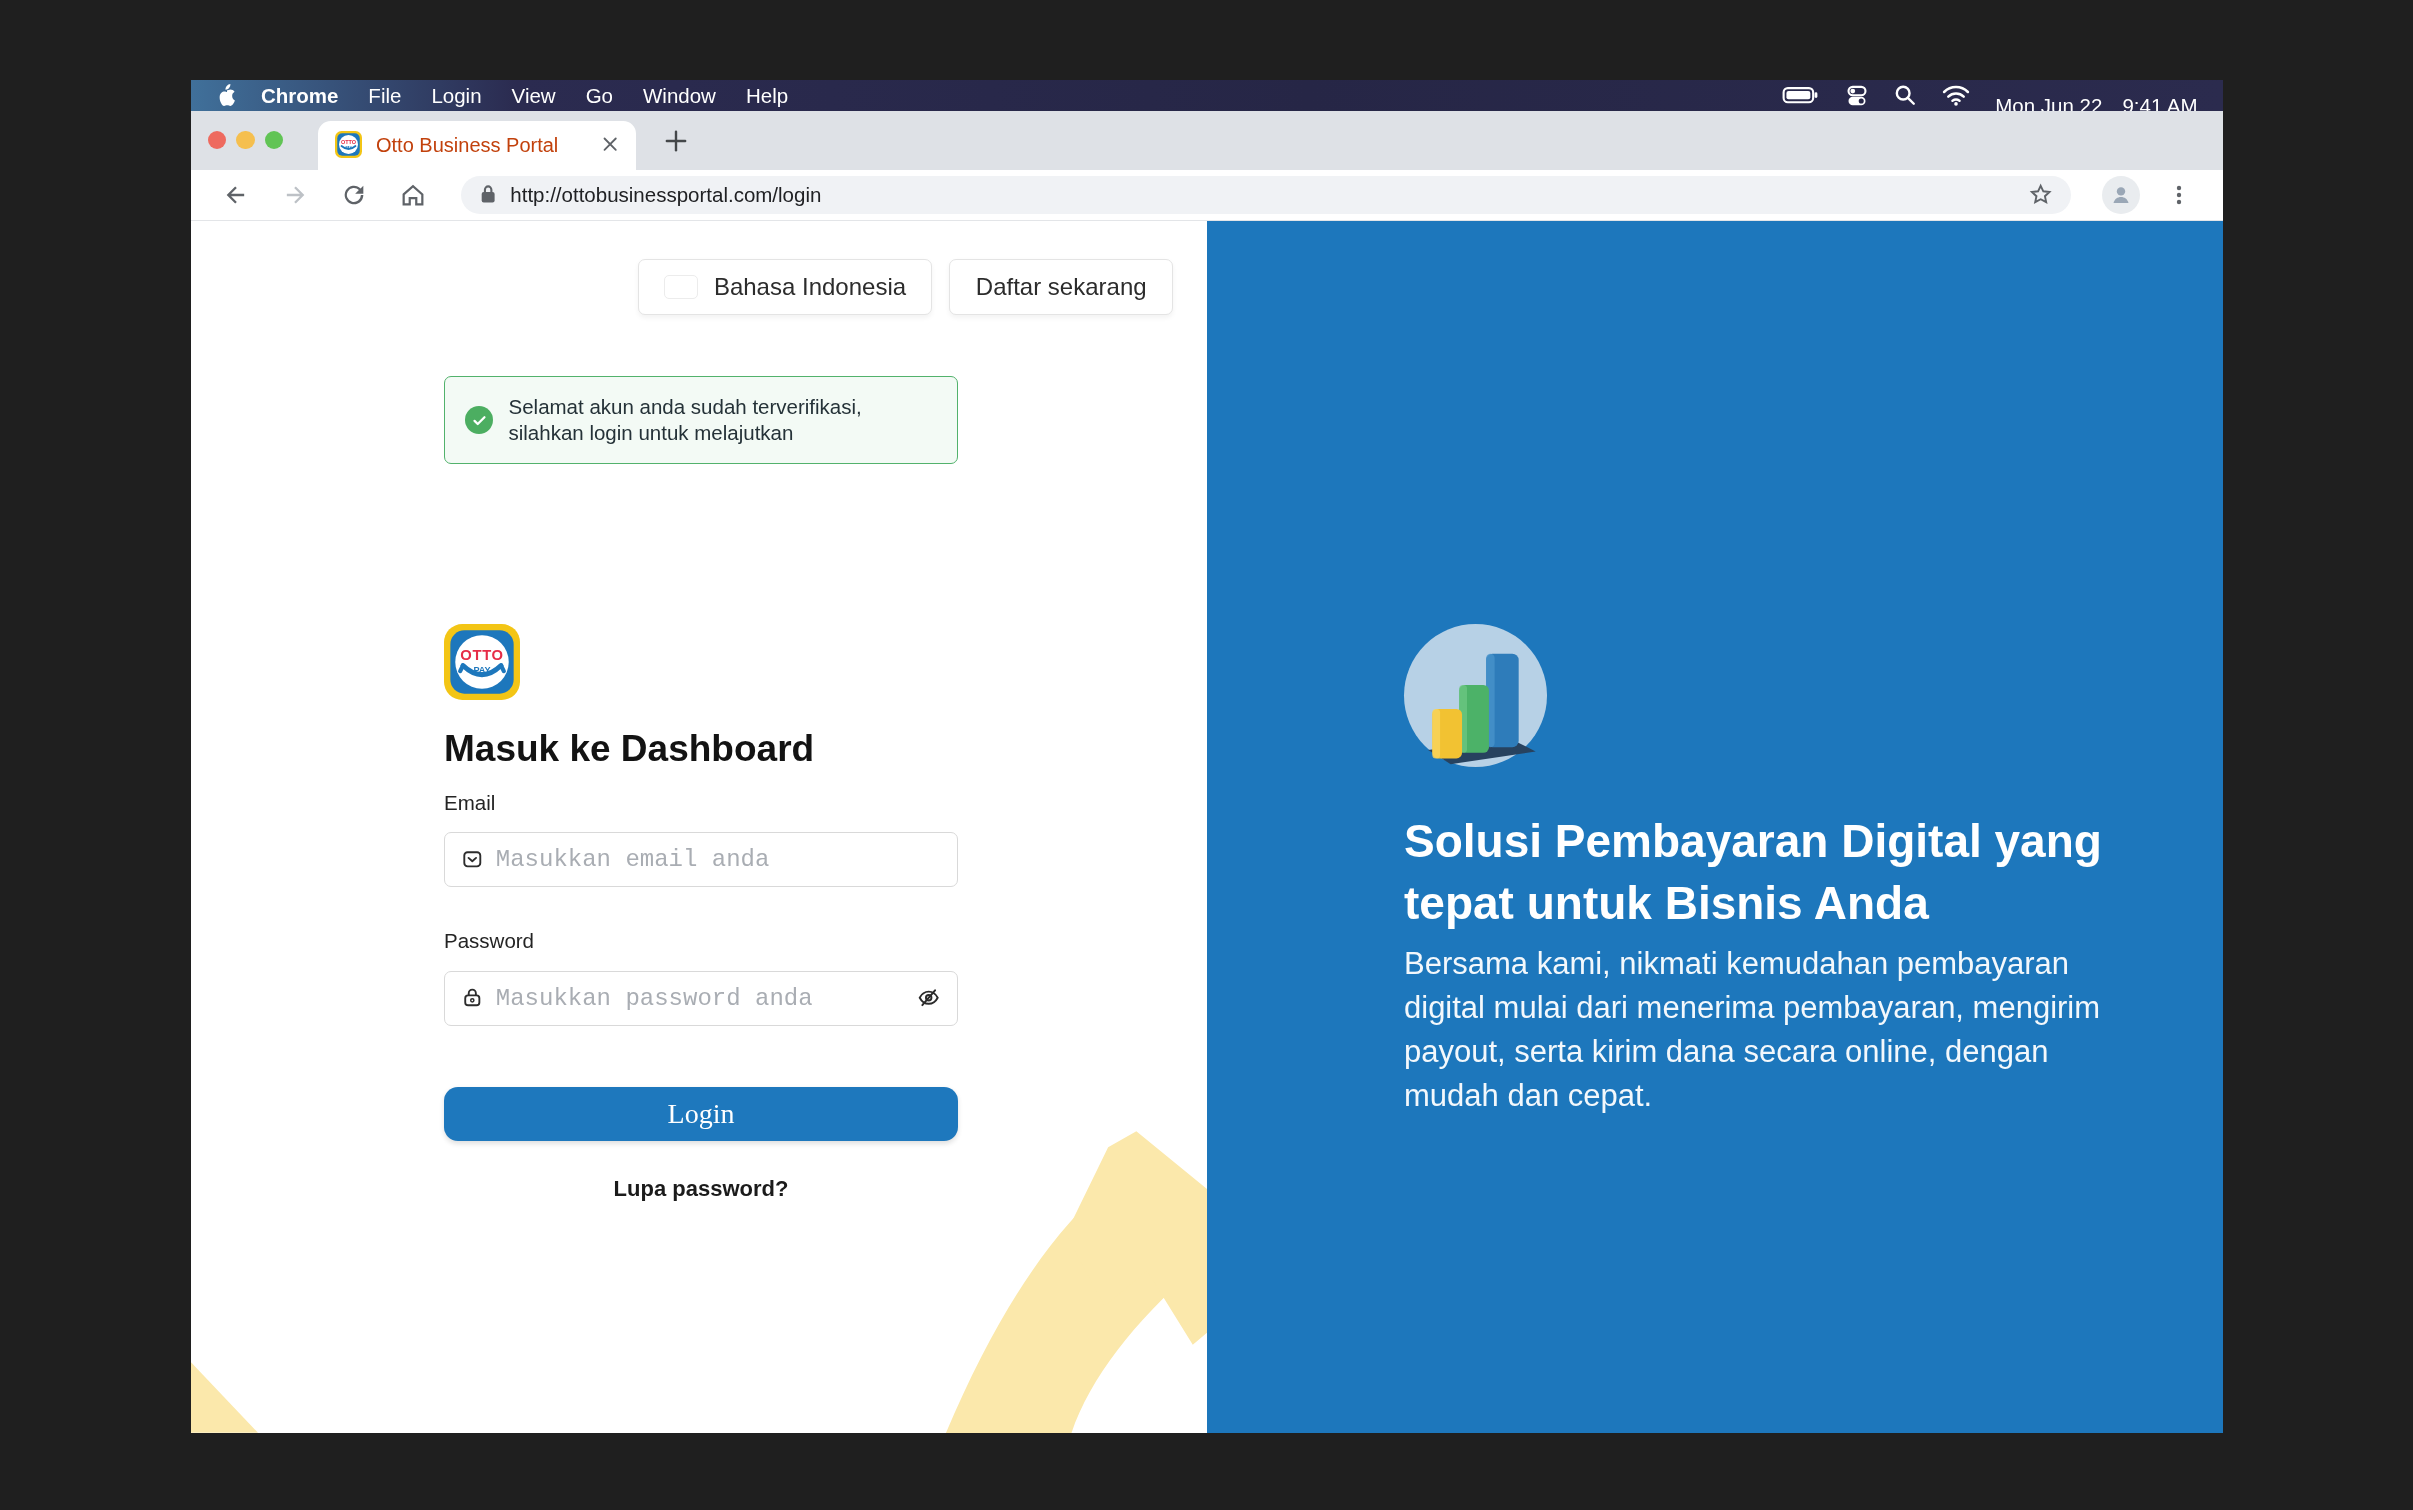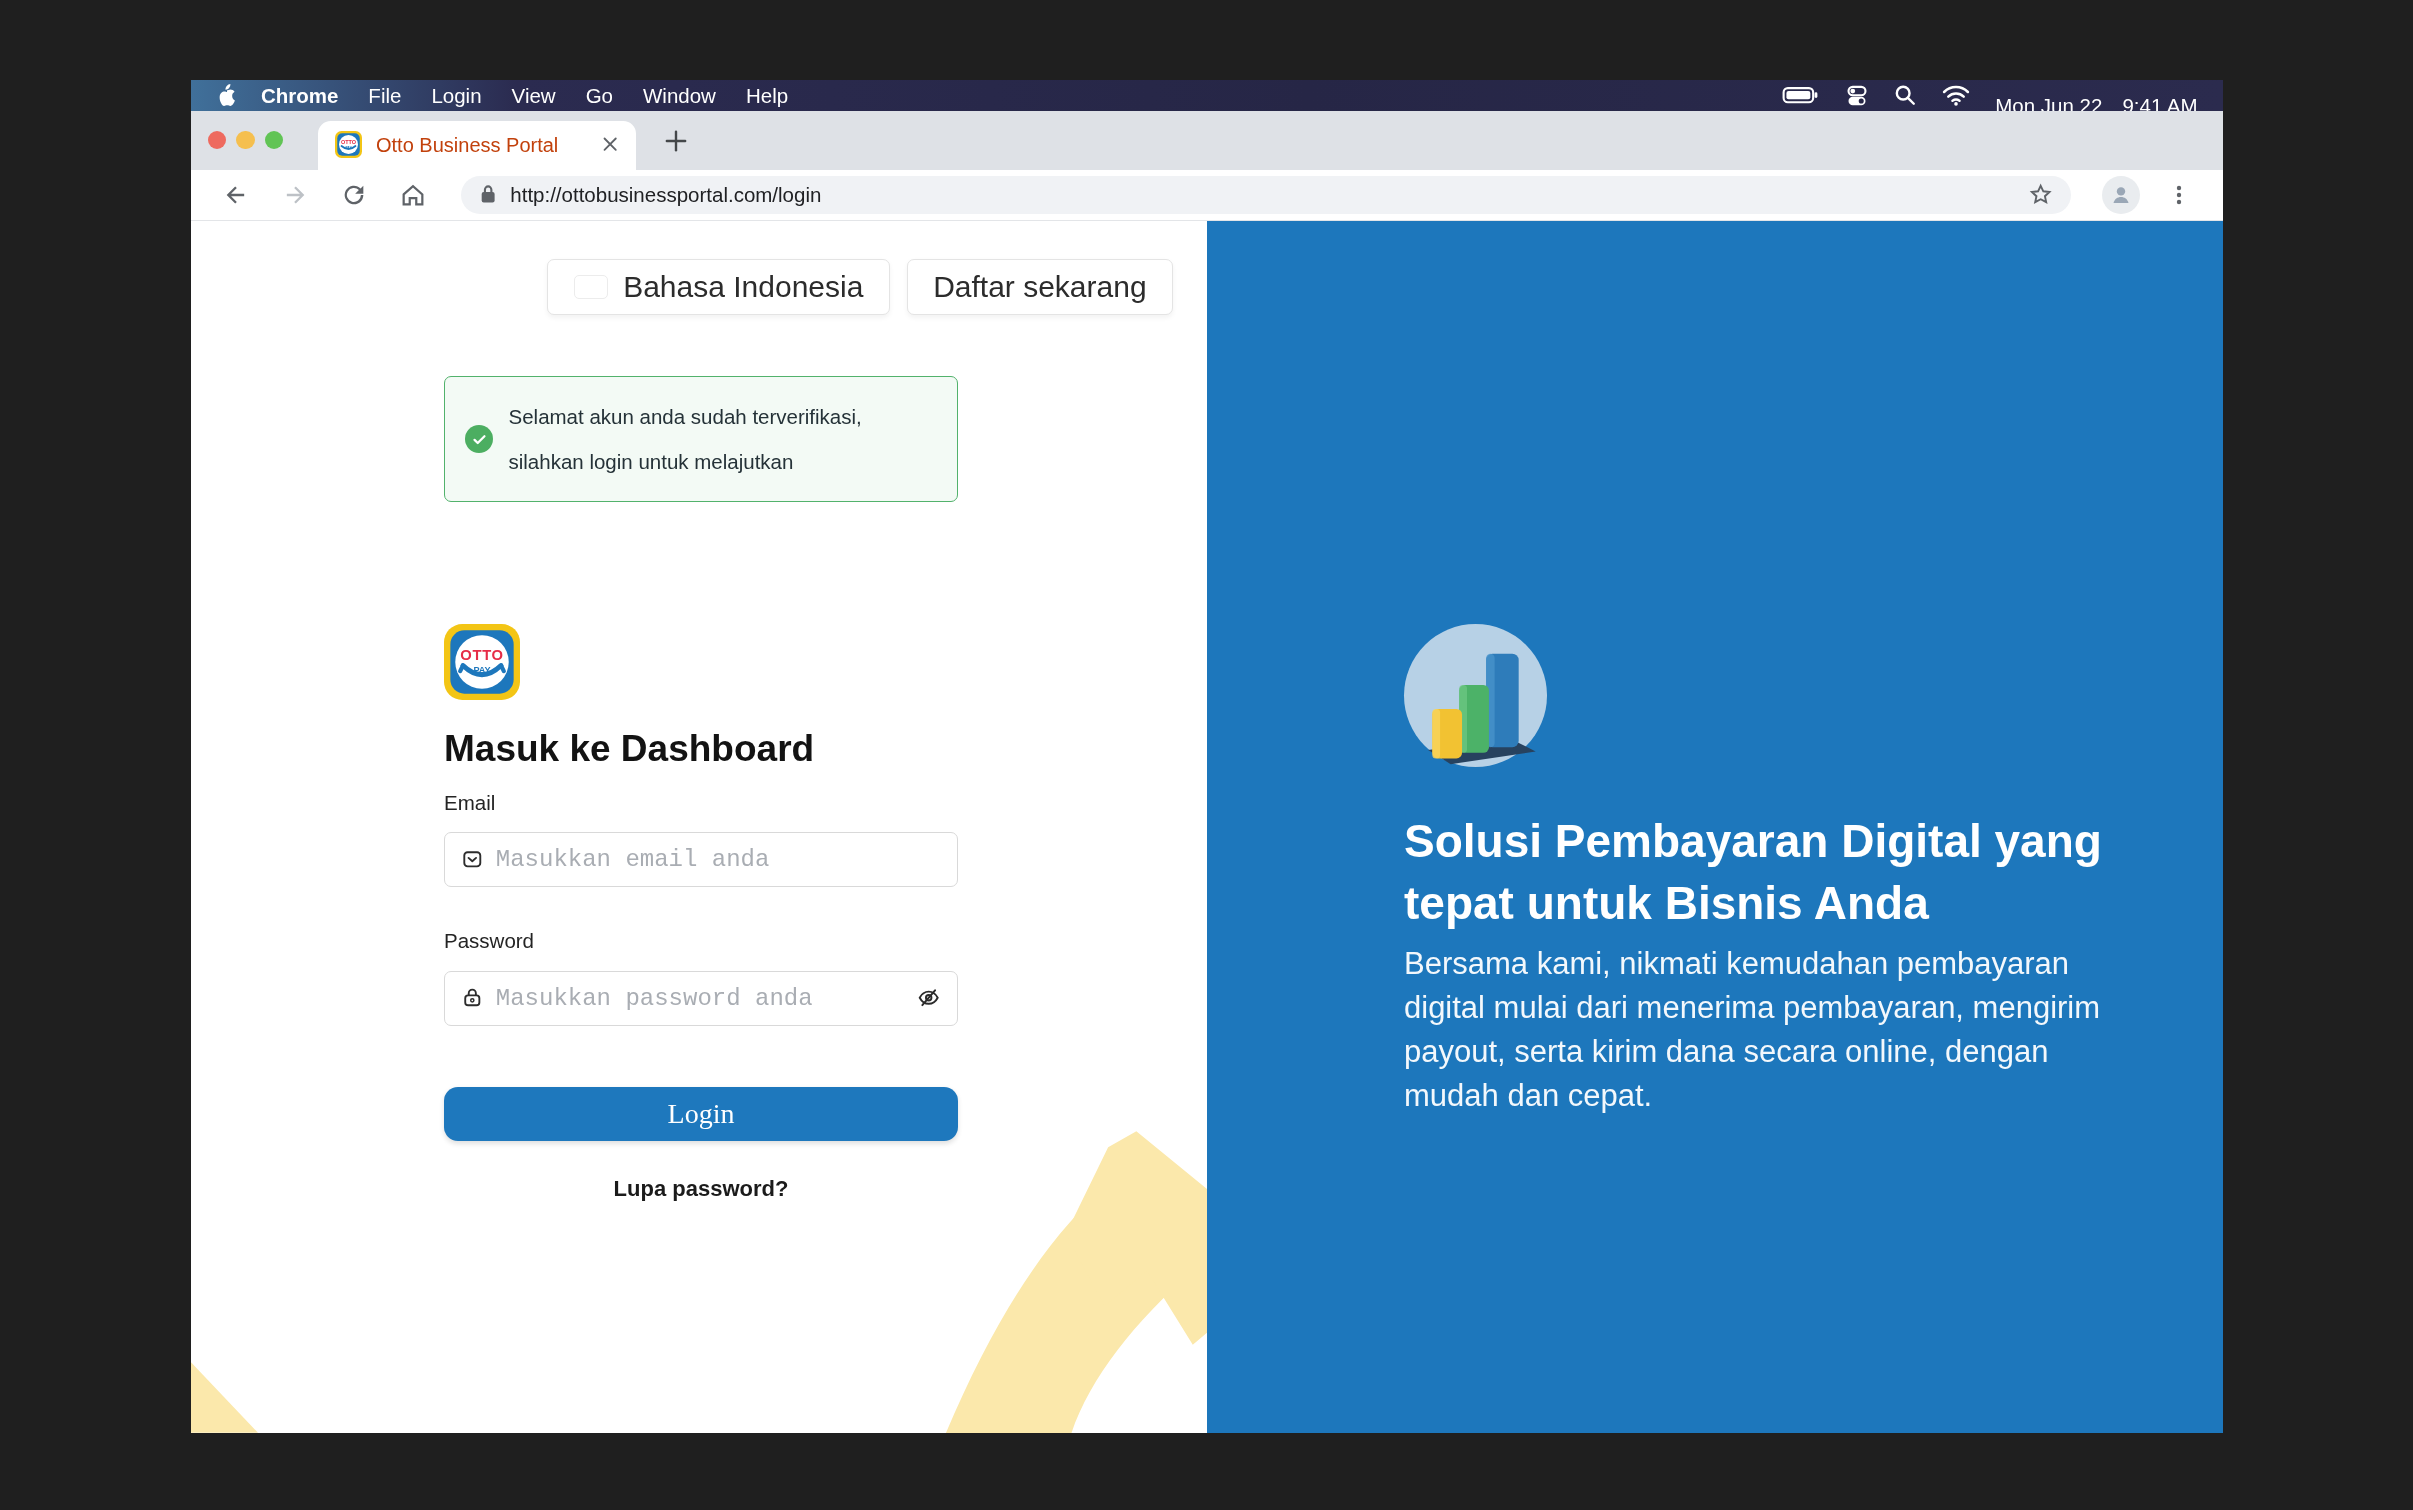--- a/index.html
+++ b/index.html
@@ -35,28 +35,28 @@
   .pill-star { margin-left:auto; display:flex; }
   .avatar { width:38px; height:38px; border-radius:50%; background:#e9ecef; display:flex; align-items:center; justify-content:center; }
 
   
   .page { position:relative; height:1212px; display:flex; }
   .panel-left { position:relative; width:1016px; height:100%; background:#fff; overflow:hidden; }
   .panel-right { position:relative; width:1016px; height:100%; background:#1d77bc; overflow:hidden; }
 
   .lang-row { position:absolute; top:38px; right:34px; display:flex; gap:17px; z-index:3; }
   .chip-btn { height:56px; background:#fff; border:1.4px solid #e4e4e4; border-radius:7px; display:flex; align-items:center; gap:15.5px;
-    padding:0 25.4px; font-size:30px; color:#2c2c2c; box-shadow:0 2.1px 5.6px rgba(0,0,0,.05); }
+    padding:0 25.4px; font-size:24px; color:#2c2c2c; box-shadow:0 2.1px 5.6px rgba(0,0,0,.05); }
   .flag { width:34px; height:24px; border-radius:5px; overflow:hidden; border:0.7px solid #ececec; display:block; }
   .flag .f-top { height:50%; background:#e8192c; } .flag .f-bot { height:50%; background:#f4f4f4; }
 
   .alert { position:absolute; left:253px; top:155px; width:514px; border:1.4px solid #52b26c; background:#f3faf5; border-radius:7px;
     padding:17px 20px; display:flex; align-items:center; gap:15.5px; z-index:3; }
   .alert-icon { flex:0 0 28px; width:28px; height:28px; border-radius:50%; background:#4cae61; display:flex; align-items:center; justify-content:center; }
-  .alert-text { font-size:20.5px; line-height:45px; color:#253238; }
+  .alert-text { font-size:20.5px; line-height:26px; color:#253238; }
 
   .logo { position:absolute; left:253px; top:403px; z-index:3; }
   .h-masuk { position:absolute; left:253px; top:507px; font-size:37px; font-weight:700; color:#131313; z-index:3; }
 
   .form { position:absolute; left:253px; top:569px; width:514px; z-index:3; }
   .f-label { display:block; font-size:20.5px; color:#242424; line-height:25.4px; margin-bottom:17px; }
   .input-wrap { height:55px; border:1.4px solid #d9d9d9; border-radius:7px; display:flex; align-items:center; padding:0 15.5px; gap:12.7px; background:#fff; }
   .input-wrap input { border:none; outline:none; flex:1; font-size:24px; color:#222; font-family:Liberation Mono, monospace; background:transparent; }
   .input-wrap input::placeholder { color:#a9adb3; }
   .gap-pass { margin-top:41px; }

